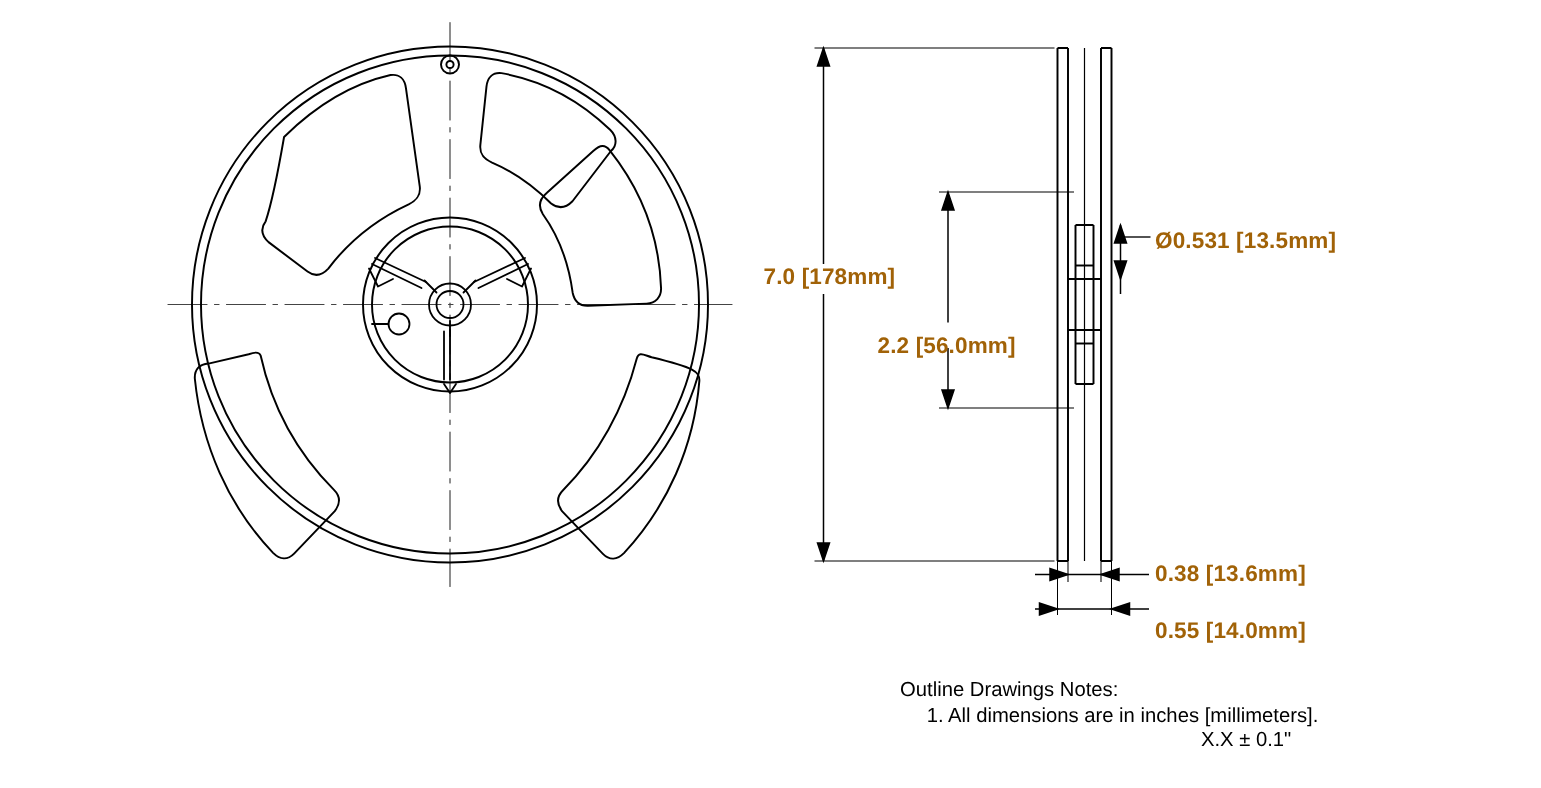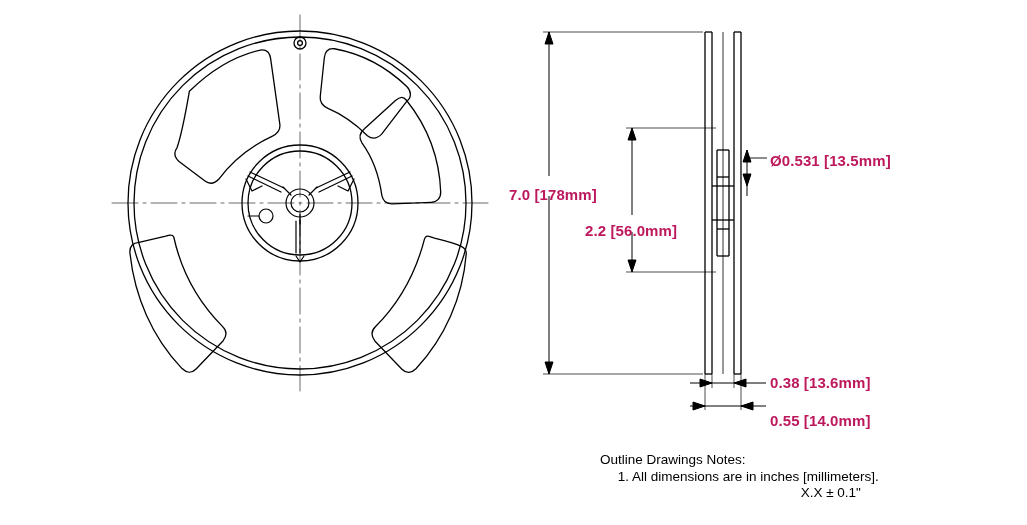--- a/index.html
+++ b/index.html
@@ -13,21 +13,21 @@
     height: 525px;
     background: #ffffff;
     font-family: "Liberation Sans", sans-serif;
     overflow: hidden;
   }
   .dim-label {
     position: absolute;
     font-family: "Liberation Sans", sans-serif;
     font-size: 15px;
     font-weight: bold;
-    color: #be185d;
+    color: #a16207;
     white-space: nowrap;
     letter-spacing: 0.1px;
   }
   .notes {
     position: absolute;
     left: 600px;
     top: 452px;
     font-family: "Liberation Sans", sans-serif;
     font-size: 13.5px;
     color: #000000;
@@ -182,21 +182,21 @@
       <path d="M705,406 L693,402 L693,410 Z"></path>
       <path d="M741,406 L753,402 L753,410 Z"></path>
       <line x1="756" y1="406" x2="766" y2="406"></line>
       <line x1="705" y1="374" x2="705" y2="410" stroke-width="0.7"></line>
       <line x1="741" y1="374" x2="741" y2="410" stroke-width="0.7"></line>
       <line x1="712" y1="374" x2="712" y2="388" stroke-width="0.7"></line>
       <line x1="734" y1="374" x2="734" y2="388" stroke-width="0.7"></line>
     </g>
   </svg>
 
-  <div class="dim-label" style="left:509px; top:186px;">7.0 [178mm]</div>
+  <div class="dim-label" style="left:509px; top:176px;">7.0 [178mm]</div>
 
   <div class="dim-label" style="left:585px; top:222px;">2.2 [56.0mm]</div>
 
   <div class="dim-label" style="left:770px; top:152px;">Ø0.531 [13.5mm]</div>
 
   <div class="dim-label" style="left:770px; top:374px;">0.38 [13.6mm]</div>
 
   <div class="dim-label" style="left:770px; top:412px;">0.55 [14.0mm]</div>
 
   <div class="notes">

